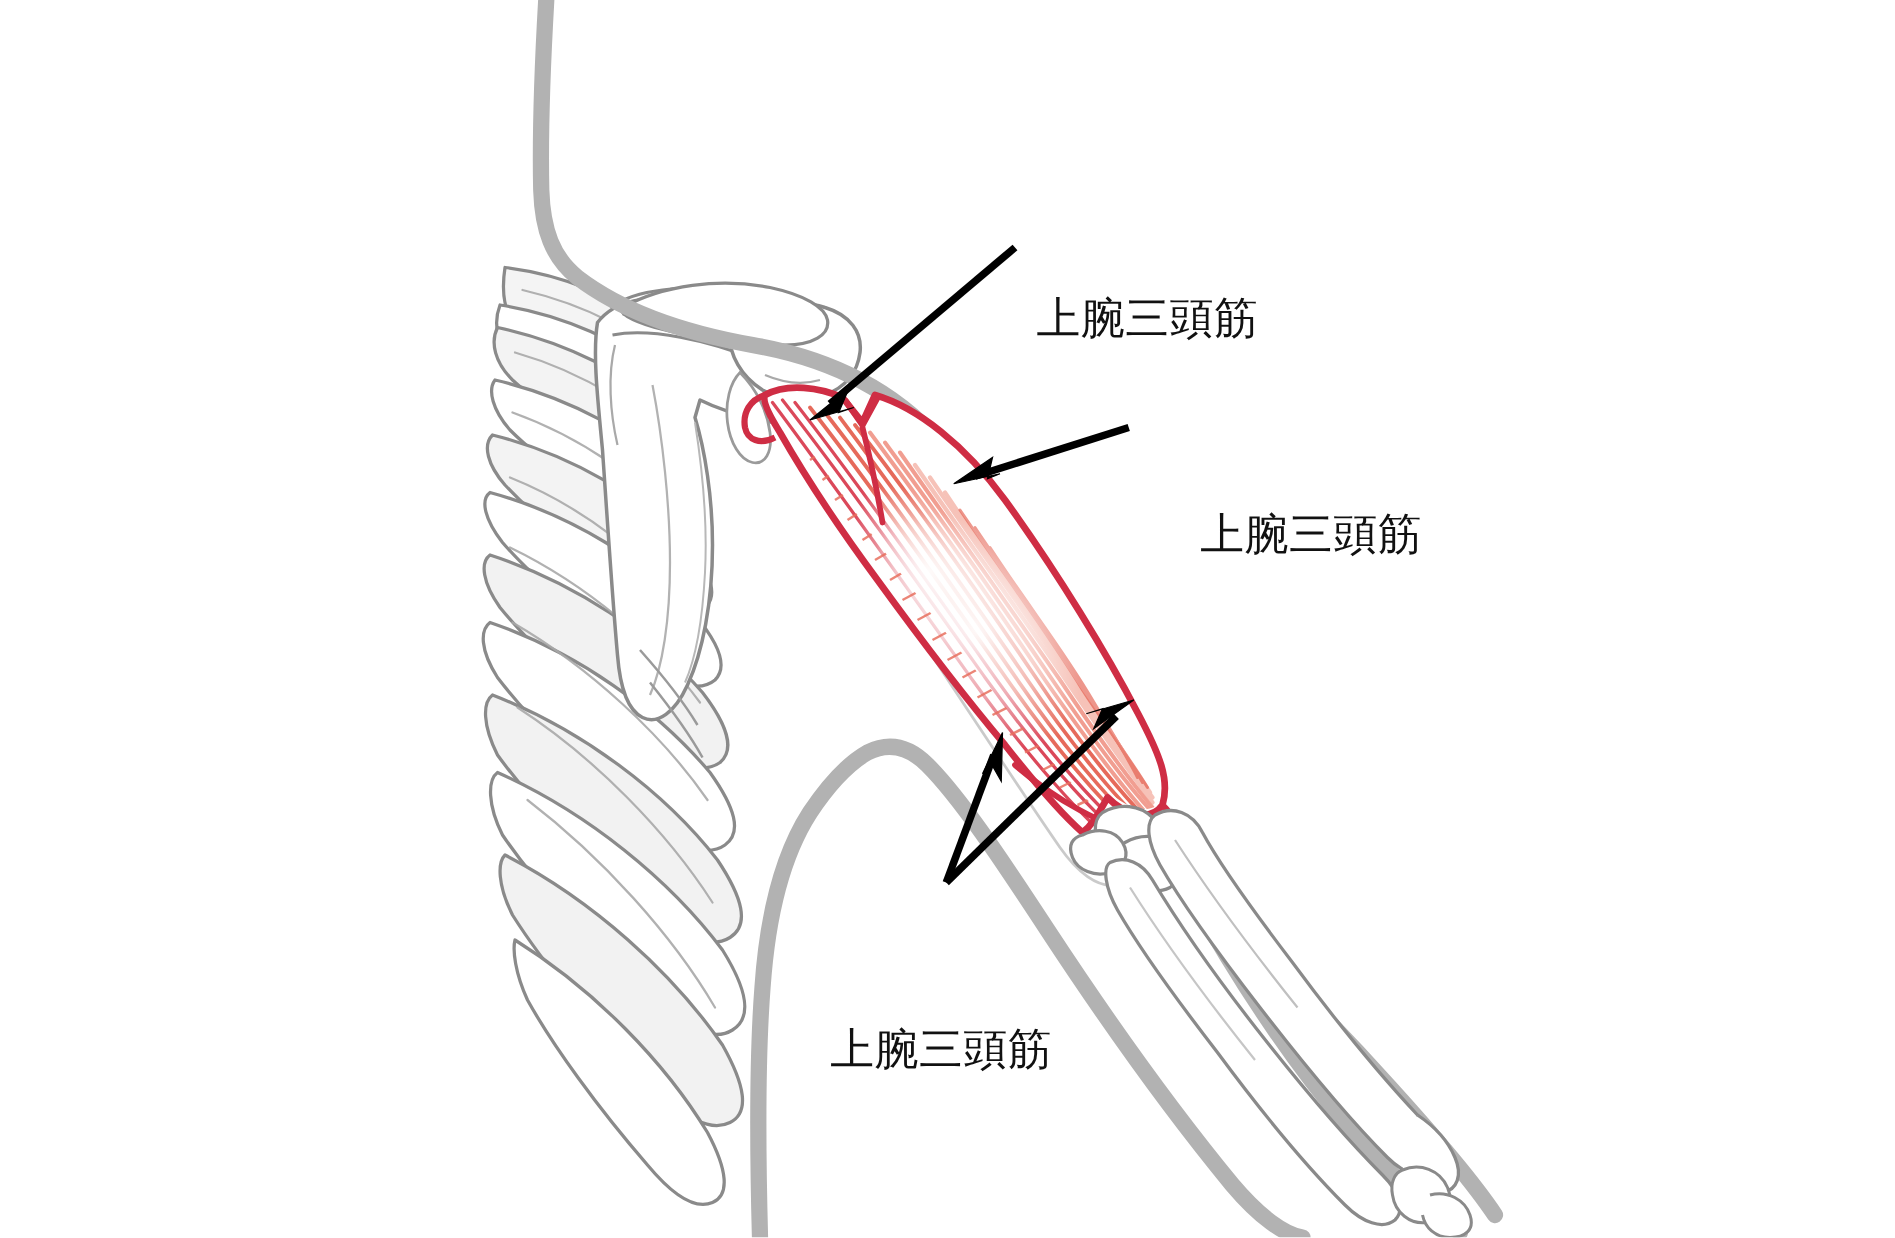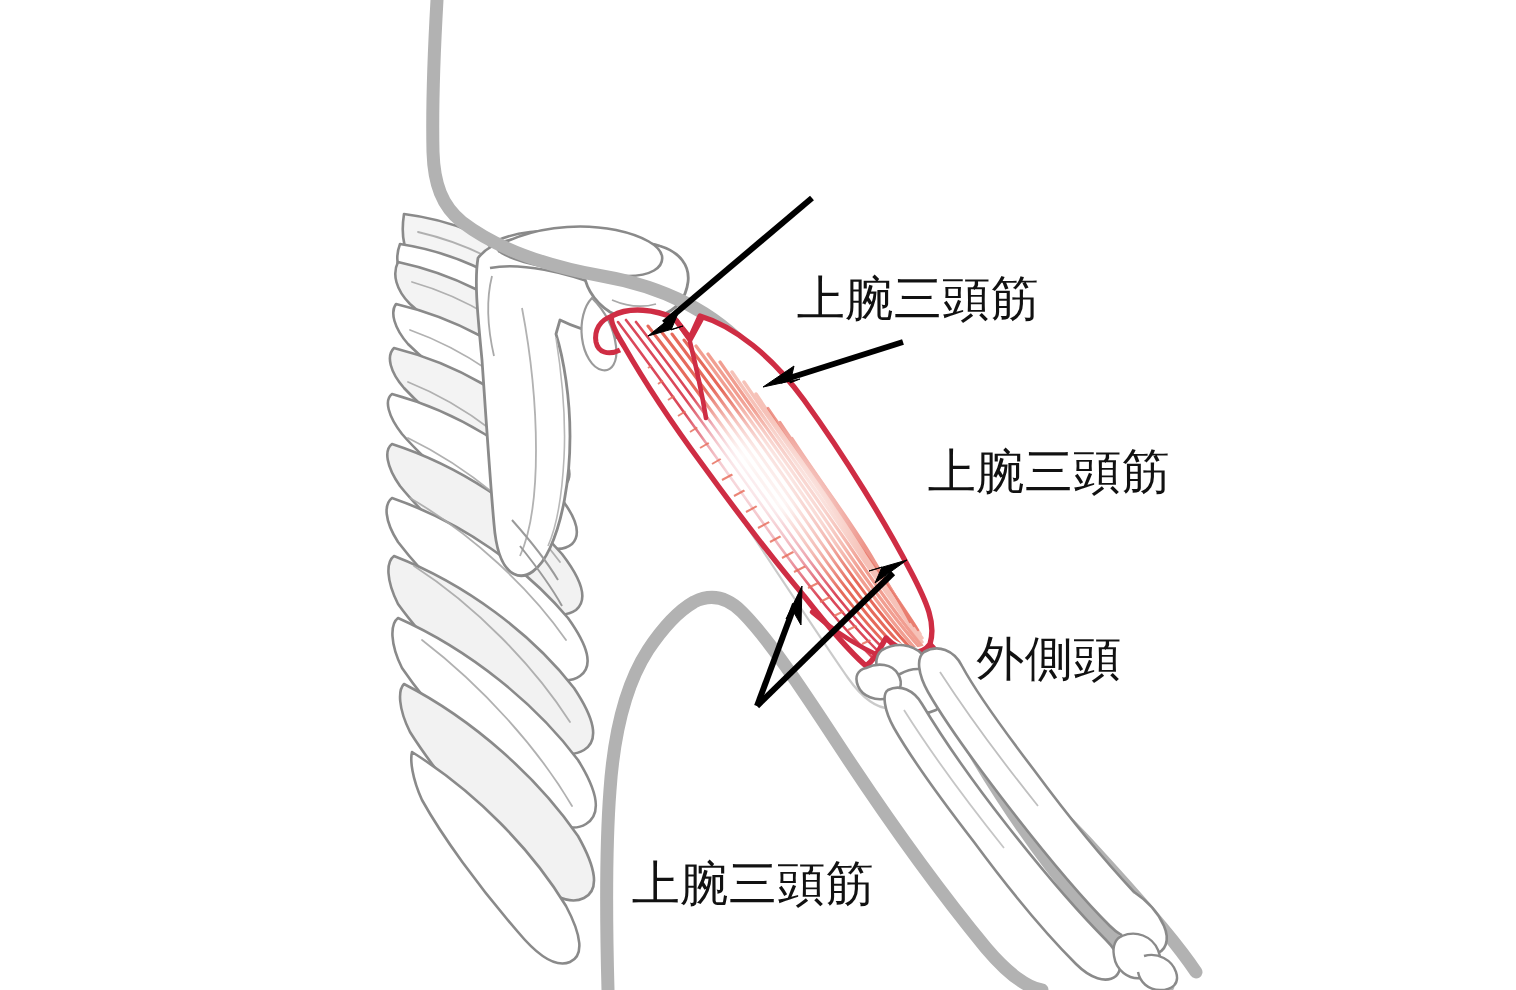--- a/index.html
+++ b/index.html
@@ -24,21 +24,21 @@
     position: absolute;
     inset: 0;
     width: 1516px;
     height: 990px;
     display: block;
   }
   .label-block {
     position: absolute;
     color: #111111;
     font-family: "DejaVu Sans", "Liberation Sans", sans-serif;
-    font-size: 48px;
+    font-size: 35px;
     line-height: 1.30;
     letter-spacing: 0.5px;
     white-space: pre;
     font-weight: 400;
   }
   .label-line { display: block; }
   .lbl-long-head   { left: 792px; top: 142px; text-align: center; width: 252px; }
   .lbl-lateral-head{ left: 920px; top: 315px; text-align: center; width: 258px; }
   .lbl-medial-head { left: 622px; top: 727px; text-align: center; width: 262px; }
 </style>
@@ -417,21 +417,20 @@
       </g>
     </g>
   </svg>
 
   <div class="label-block lbl-long-head">
     <span class="label-line">上腕三頭筋</span>
   </div>
 
   <div class="label-block lbl-lateral-head">
     <span class="label-line">上腕三頭筋</span>
-    <span class="label-line">外側頭</span>
   </div>
 
   <div class="label-block lbl-medial-head">
     <span class="label-line">上腕三頭筋</span>
     
   </div>
 
 </div>
 
 </body></html>

